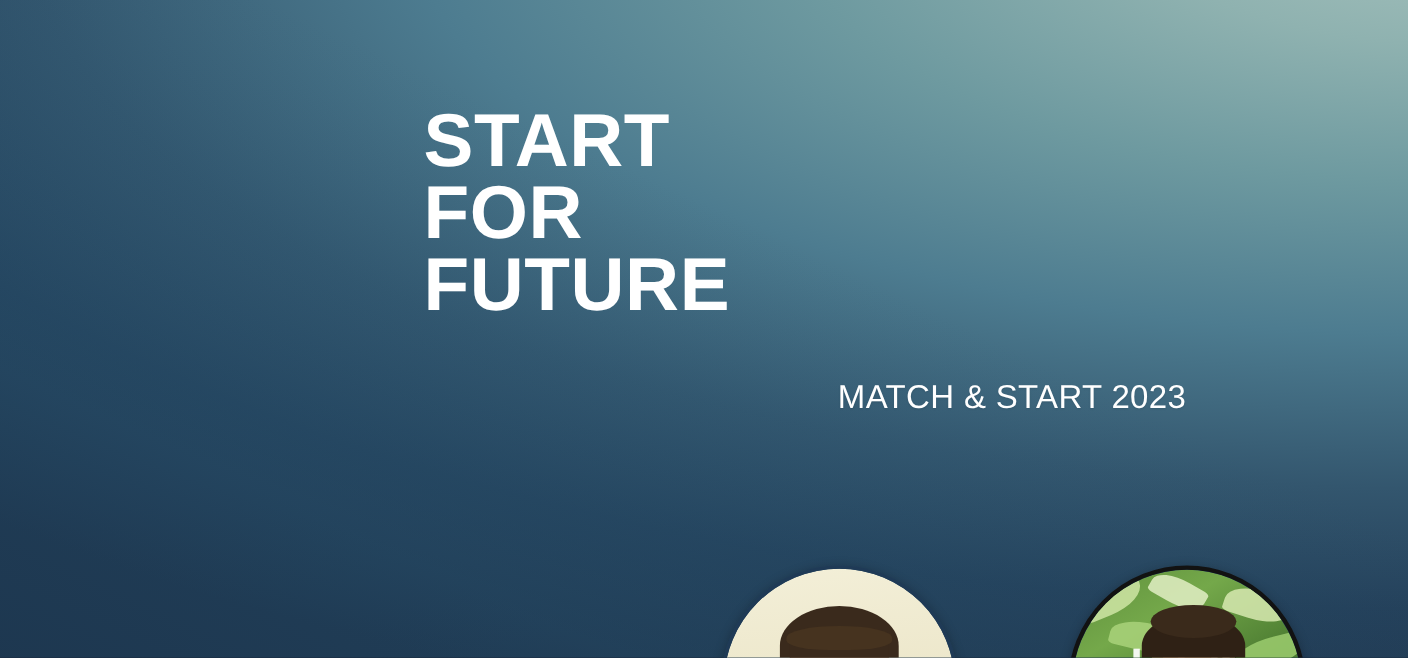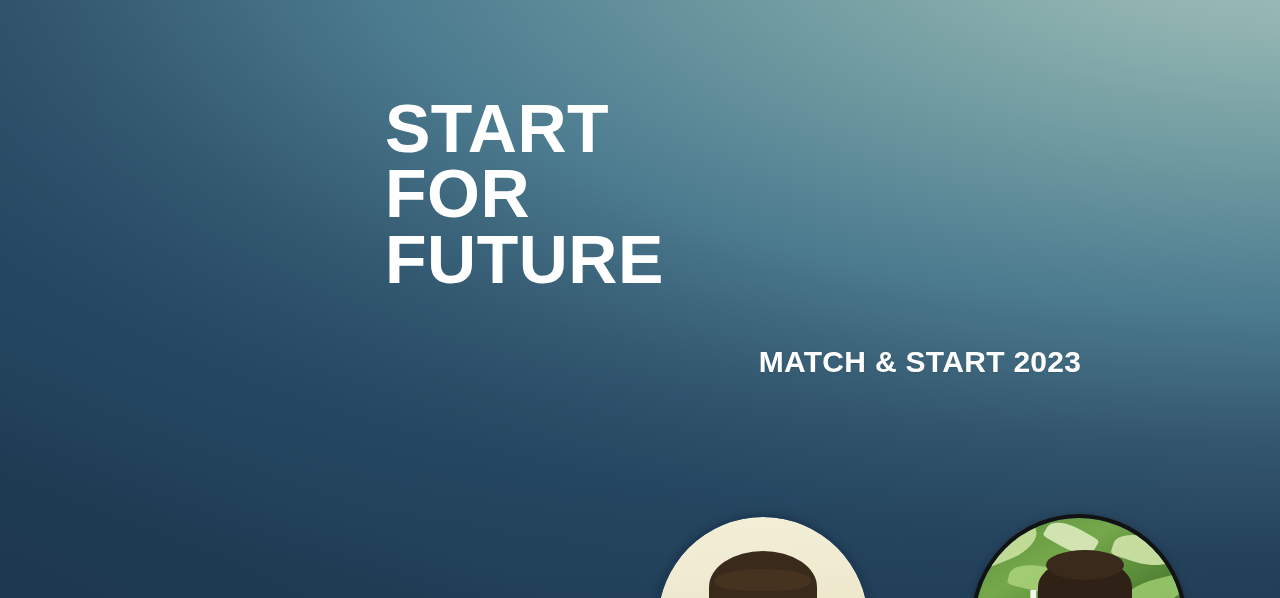--- a/index.html
+++ b/index.html
@@ -50,21 +50,21 @@
   .sff-words{
     color:#ffffff; font-weight:bold;
     font-size:68px; line-height:0.96;
     letter-spacing:0.5px; padding-top:50px;
   }
 
   
   .deck-title{
     position:absolute; left:676px; top:96px; width:488px;
     text-align:center; color:#ffffff;
-    font-size:30px; line-height:1.34; font-weight:700;
+    font-size:30px; line-height:1.34; font-weight:400;
     letter-spacing:0.3px;
     text-shadow:0 1px 2px rgba(0,0,0,0.10);
   }
 
   
   .participants{ position:absolute; left:620px; top:228px; width:600px; height:320px; }
   .person{ position:absolute; text-align:center; width:250px; }
   .person.p0{ left:18px;  top:0; }
   .person.p1{ left:334px; top:0; }
 

